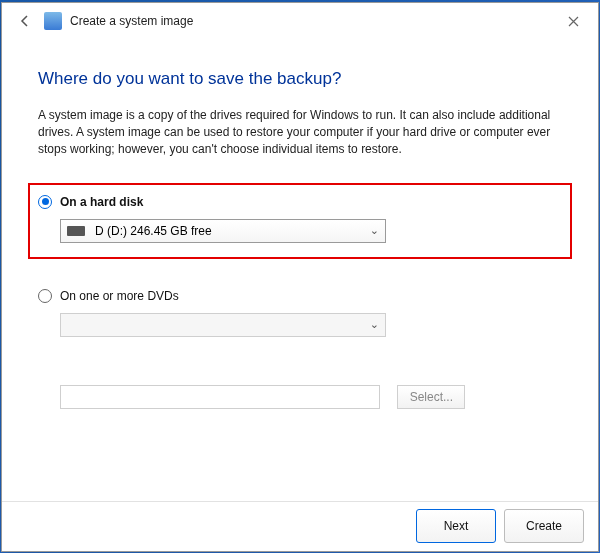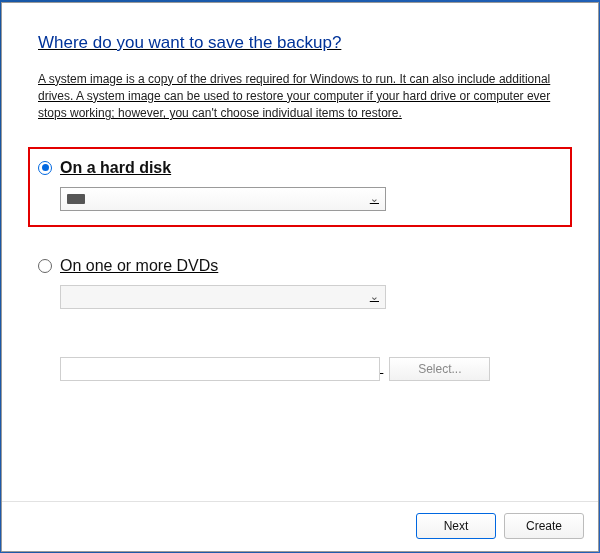--- a/index.html
+++ b/index.html
@@ -48,21 +48,20 @@
     .close-btn {
       position: absolute; top: 6px; right: 10px;
       width: 30px; height: 26px;
       display: flex; align-items: center; justify-content: center;
       color: #666; cursor: pointer;
       font-size: 14px;
     }
     .content {
       flex: 1;
       padding: 30px 36px 22px 36px;
-      text-decoration: underline;
     }
     .heading {
       color: #003399;
       font-size: 17px;
       font-weight: normal;
       margin-bottom: 18px;
     }
     .description {
       color: #222;
       font-size: 12px;
@@ -86,21 +85,21 @@
       display: flex; align-items: center; justify-content: center;
       cursor: pointer;
     }
     .radio.checked { border-color: #0067e0; }
     .radio .dot {
       width: 7px; height: 7px;
       border-radius: 50%;
       background: #0067e0;
     }
     .option-label {
-      font-size: 16px; color: #111; font-weight: 600;
+      font-size: 12px; color: #111; font-weight: 600;
       cursor: pointer;
     }
     .option-label.normal { font-weight: 400; }
     .option-body { padding-left: 22px; }
     .dropdown {
       height: 24px;
       border: 1px solid #9a9a9a;
       width: 326px;
       display: flex; align-items: center;
       padding: 0 6px;
@@ -125,63 +124,78 @@
       margin: -12px -10px 24px -10px;
     }
     .text-input {
       height: 24px; width: 320px;
       border: 1px solid #cfcfcf;
       background: #fff; color: #888;
       padding: 0 6px; font-size: 12px;
       display: inline-block; vertical-align: middle;
     }
     .select-btn {
-      height: 24px; width: 101px;
+      height: 24px; width: 68px;
       border: 1px solid #cfcfcf;
       background: linear-gradient(#fff, #f2f2f2);
       font-size: 12px; color: #888;
-      margin-left: 6px; vertical-align: middle;
+      margin-left: 14px; vertical-align: middle;
       cursor: default;
     }
     .footer {
       height: 50px;
       border-top: 1px solid #e2e2e2;
       display: flex; align-items: center; justify-content: flex-end;
       padding: 0 14px; gap: 8px;
     }
     .btn {
-      height: 26px; min-width: 80px;
+      height: 34px; min-width: 80px;
       border: 1px solid #bcbcbc;
       background: linear-gradient(#fff, #f3f3f3);
       font-size: 12px; color: #111;
       cursor: pointer; border-radius: 3px;
     }
     .btn.primary { border-color: #0067e0; }
   </style>
 </head>
 <body>
 
 <div class="window">
 
+  <div class="titlebar">
+    <div class="back-arrow">
+      <svg width="16" height="16" viewBox="0 0 16 16">
+          <path d="M10 3 L5 8 L10 13" stroke="#555" stroke-width="1.5" fill="none"></path>
+        </svg>
+    </div>
+    <span class="title-icon"></span>
+    <span class="title-text">Create a system image</span>
+    <div class="close-btn">
+      <svg width="11" height="11" viewBox="0 0 11 11">
+          <path d="M1 1 L10 10 M10 1 L1 10" stroke="currentColor" stroke-width="1.2"></path>
+        </svg>
+    </div>
+  </div>
 
   <div class="content">
     <h1 class="heading">Where do you want to save the backup?</h1>
     <p class="description">A system image is a copy of the drives required for Windows to run. It can also include additional drives. A system image can be used to restore your computer if your hard drive or computer ever stops working; however, you can't choose individual items to restore.</p>
 
     <div class="highlight-box">
       <div class="option-row">
         <span class="radio checked">
             <span class="dot"></span>
           </span>
         <span class="option-label">On a hard disk</span>
       </div>
       <div class="option-body">
         <div class="dropdown">
           <div class="dd-content">
             <span class="disk-icon"></span>
+            <span>D (D:)  246.45 GB free</span>
           </div>
           <span class="dd-chevron">⌄</span>
         </div>
       </div>
     </div>
 
     <div class="option-group">
       <div class="option-row">
         <span class="radio"></span>
         <span class="option-label normal">On one or more DVDs</span>

